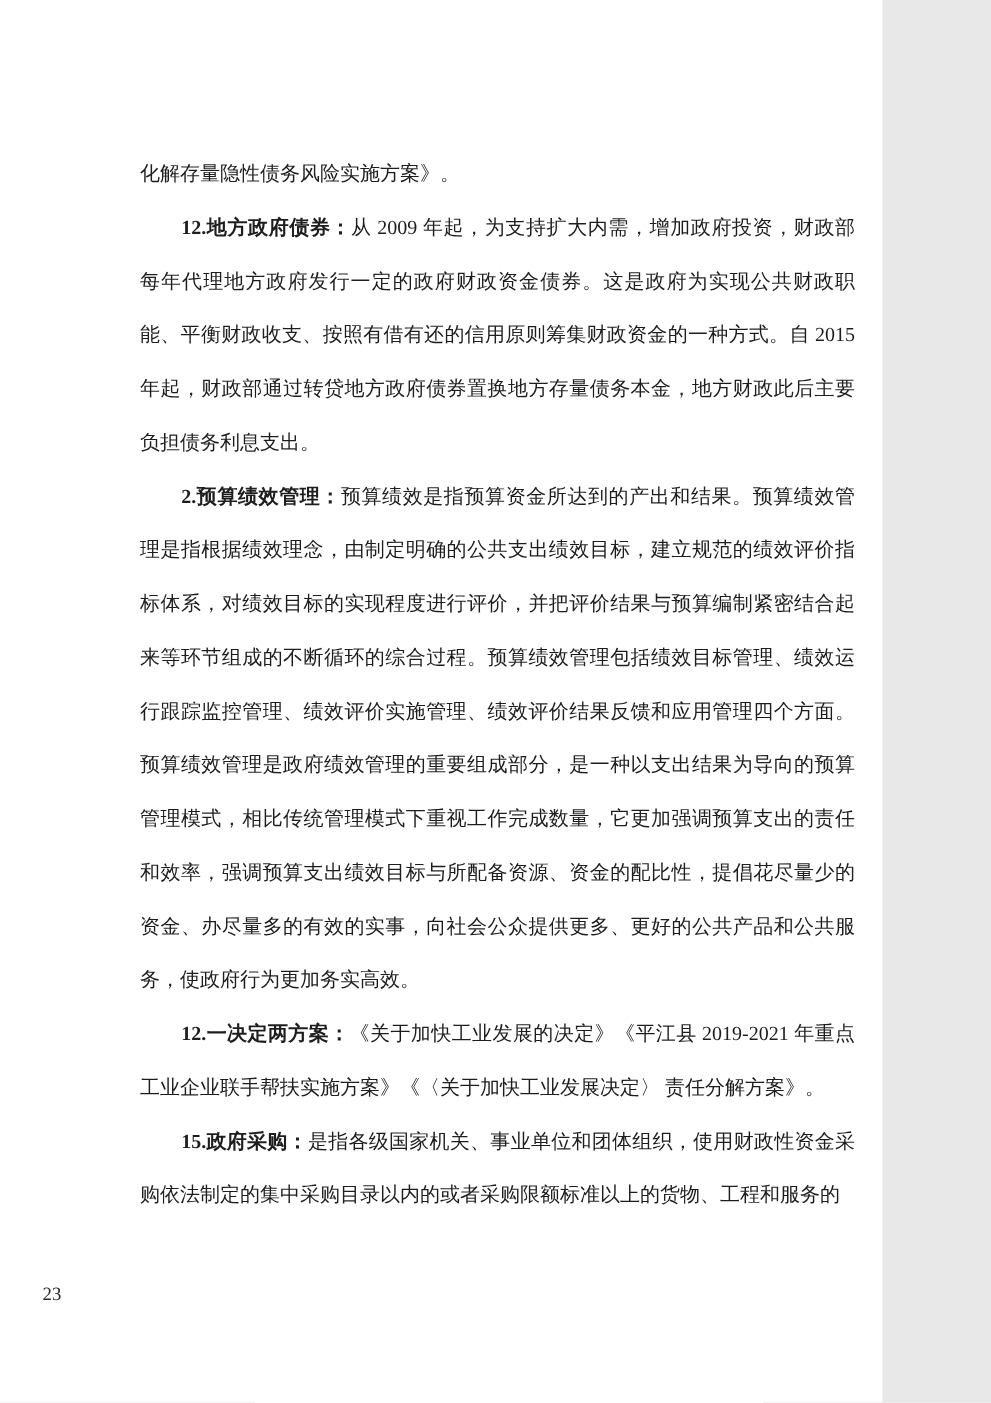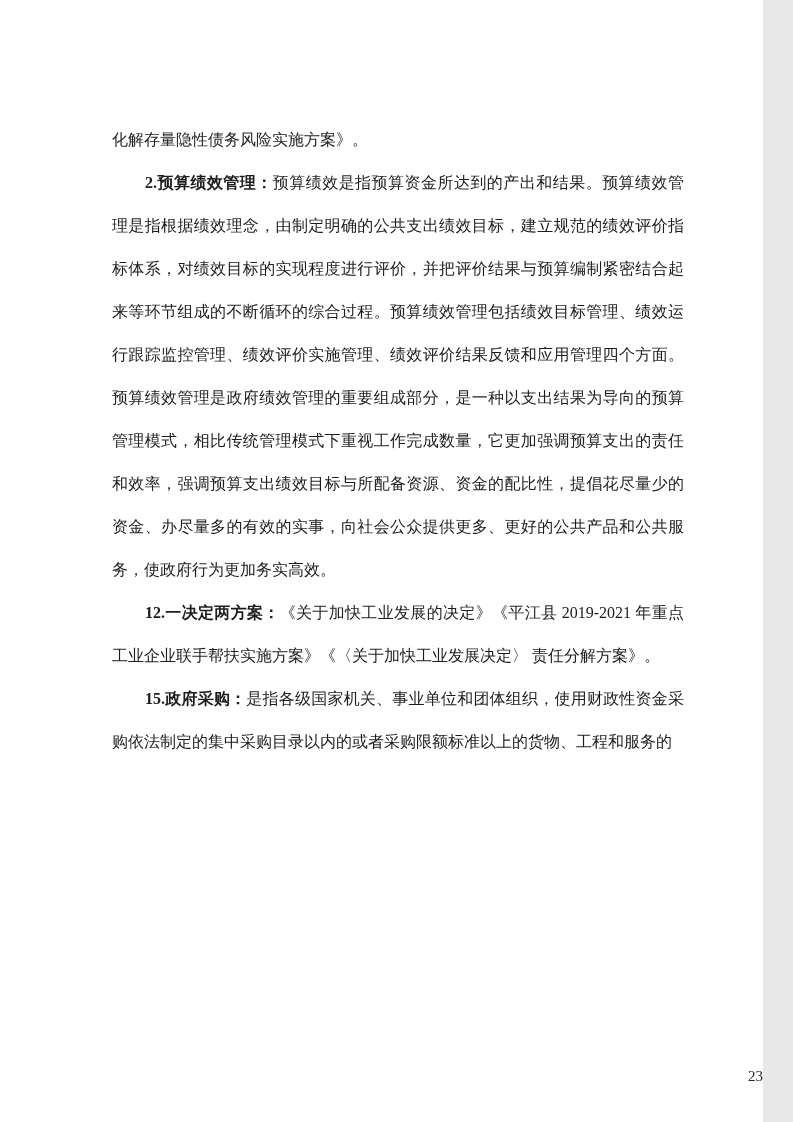--- a/index.html
+++ b/index.html
@@ -2,21 +2,21 @@
 <html><head>
 <meta charset="utf-8">
 <style>
   html, body {
     margin: 0;
     padding: 0;
     background: #e8e8e8;
   }
   .page {
     position: relative;
-    width: 763px;
+    width: 706px;
     height: 1122px;
     background: #ffffff;
     font-family: "Liberation Serif", "DejaVu Serif", serif;
     color: #1d1d1d;
     overflow: hidden;
   }
   .content {
     position: absolute;
     left: 112px;
     top: 118px;
@@ -33,37 +33,39 @@
   }
   .para.indent {
     text-indent: 33px;
   }
   .lead {
     font-weight: bold;
   }
   .page-number {
     position: absolute;
     left: 0;
-    top: 1066px;
+    top: 1026px;
     width: 100%;
-    text-align: right;
+    text-align: left;
     font-size: 15px;
     line-height: 20px;
     color: #2a2a2a;
     font-family: "Liberation Serif", "DejaVu Serif", serif;
+    padding-left: 34px;
   }
 </style>
 </head>
 <body>
 
 <div class="page">
   <div class="content">
 
     <p class="para"><b class="lead"></b><span>化解存量隐性债务风险实施方案》。</span></p>
 
+    <p class="para indent"><b class="lead">12.地方政府债券：</b><span>从 2009 年起，为支持扩大内需，增加政府投资，财政部每年代理地方政府发行一定的政府财政资金债券。这是政府为实现公共财政职能、平衡财政收支、按照有借有还的信用原则筹集财政资金的一种方式。自 2015 年起，财政部通过转贷地方政府债券置换地方存量债务本金，地方财政此后主要负担债务利息支出。</span></p>
 
     <p class="para indent"><b class="lead">2.预算绩效管理：</b><span>预算绩效是指预算资金所达到的产出和结果。预算绩效管理是指根据绩效理念，由制定明确的公共支出绩效目标，建立规范的绩效评价指标体系，对绩效目标的实现程度进行评价，并把评价结果与预算编制紧密结合起来等环节组成的不断循环的综合过程。预算绩效管理包括绩效目标管理、绩效运行跟踪监控管理、绩效评价实施管理、绩效评价结果反馈和应用管理四个方面。预算绩效管理是政府绩效管理的重要组成部分，是一种以支出结果为导向的预算管理模式，相比传统管理模式下重视工作完成数量，它更加强调预算支出的责任和效率，强调预算支出绩效目标与所配备资源、资金的配比性，提倡花尽量少的资金、办尽量多的有效的实事，向社会公众提供更多、更好的公共产品和公共服务，使政府行为更加务实高效。</span></p>
 
     <p class="para indent"><b class="lead">12.一决定两方案：</b><span>《关于加快工业发展的决定》《平江县 2019-2021 年重点工业企业联手帮扶实施方案》《〈关于加快工业发展决定〉 责任分解方案》。</span></p>
 
     <p class="para indent"><b class="lead">15.政府采购：</b><span>是指各级国家机关、事业单位和团体组织，使用财政性资金采购依法制定的集中采购目录以内的或者采购限额标准以上的货物、工程和服务的</span></p>
 
   </div>
 
   <div class="page-number">23</div>

